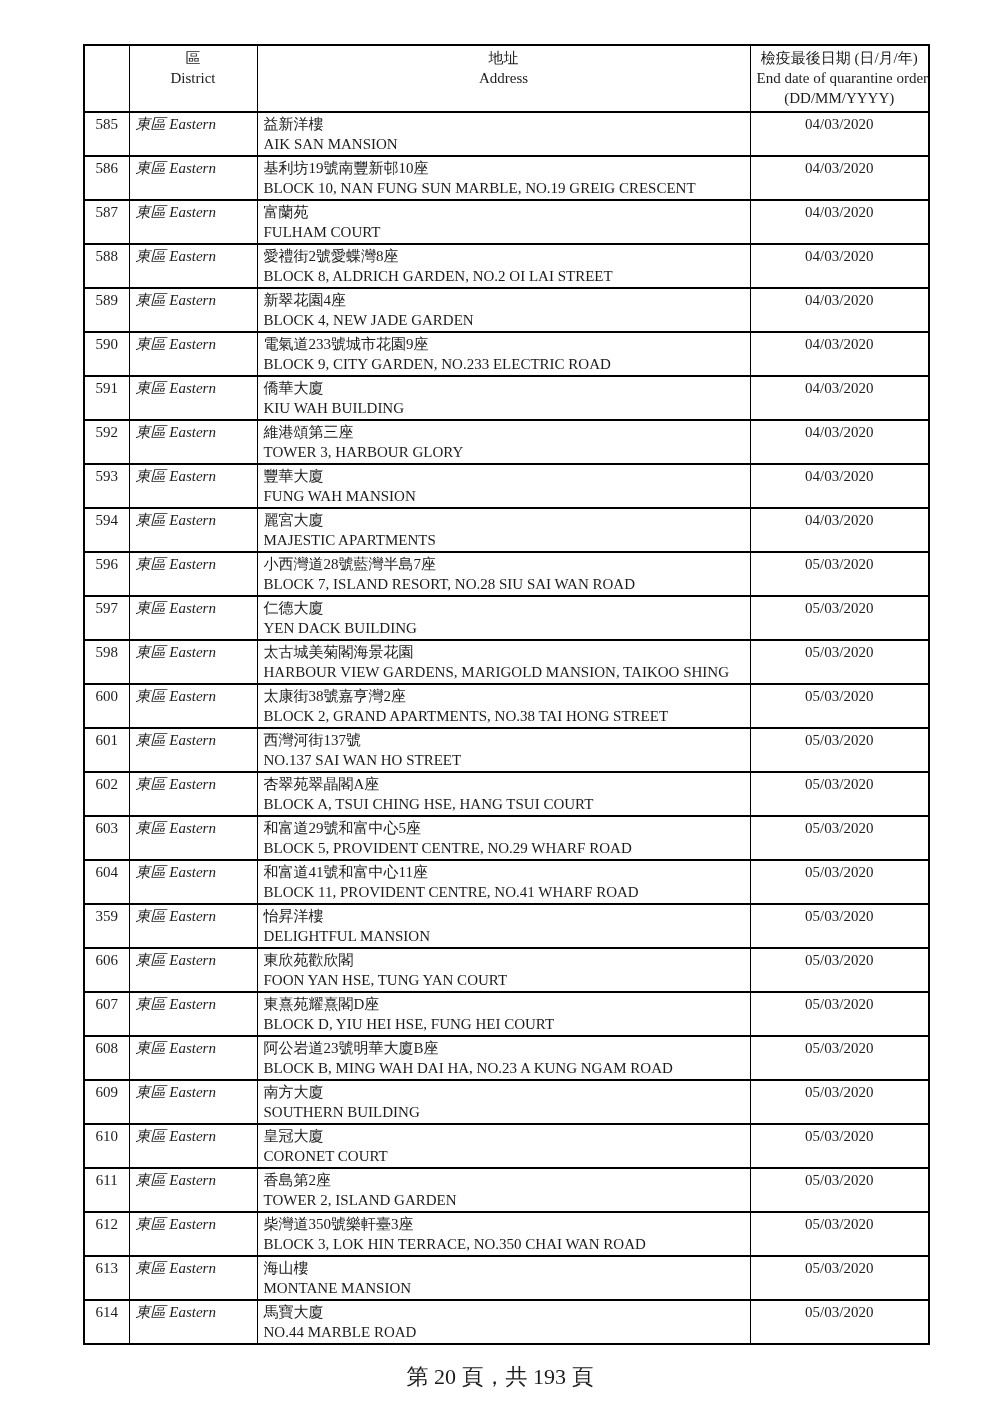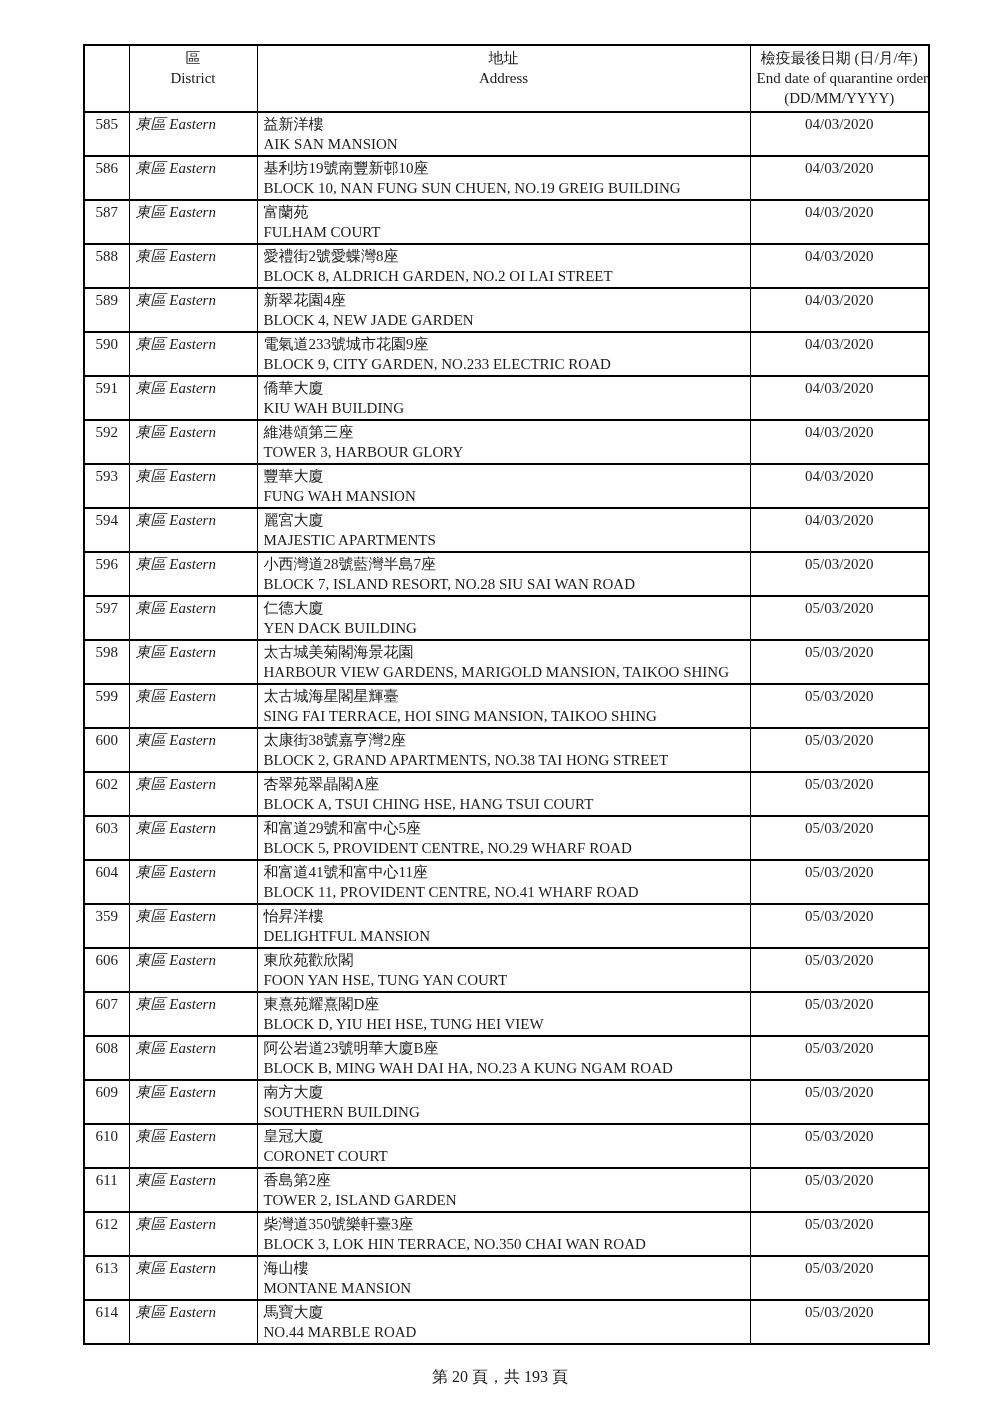--- a/index.html
+++ b/index.html
@@ -56,21 +56,21 @@
   .cell-date { text-align: center; border-radius: 15px; }
   .cell-addr { text-align: left; }
   .cell-dist { text-align: left; font-style: italic; }
   .addr-zh, .addr-en { display: block; }
   .footer {
     position: absolute;
     top: 1366px;
     left: 0;
     width: 100%;
     text-align: center;
-    font-size: 16px;
+    font-size: 22px;
     line-height: 22px;
   }
 </style>
 </head>
 <body>
 
 <div class="page">
 
   <table class="qtable">
     <colgroup>
@@ -106,21 +106,21 @@
       <span class="addr-en">AIK SAN MANSION</span>
     </td>
     <td class="cell-date">04/03/2020</td>
   </tr>
 
   <tr>
     <td class="cell-no">586</td>
     <td class="cell-dist"><span>東區</span> <span>Eastern</span></td>
     <td class="cell-addr">
       <span class="addr-zh">基利坊19號南豐新邨10座</span>
-      <span class="addr-en">BLOCK 10, NAN FUNG SUN CHUEN, NO.19 GREIG BUILDING</span>
+      <span class="addr-en">BLOCK 10, NAN FUNG SUN MARBLE, NO.19 GREIG CRESCENT</span>
     </td>
     <td class="cell-date">04/03/2020</td>
   </tr>
 
   <tr>
     <td class="cell-no">587</td>
     <td class="cell-dist"><span>東區</span> <span>Eastern</span></td>
     <td class="cell-addr">
       <span class="addr-zh">富蘭苑</span>
       <span class="addr-en">FULHAM COURT</span>
@@ -222,40 +222,40 @@
   <tr>
     <td class="cell-no">598</td>
     <td class="cell-dist"><span>東區</span> <span>Eastern</span></td>
     <td class="cell-addr">
       <span class="addr-zh">太古城美菊閣海景花園</span>
       <span class="addr-en">HARBOUR VIEW GARDENS, MARIGOLD MANSION, TAIKOO SHING</span>
     </td>
     <td class="cell-date">05/03/2020</td>
   </tr>
 
-  <tr>
-    <td class="cell-no">599</td>
-    <td class="cell-dist"><span>東區</span> <span>Eastern</span></td>
-    <td class="cell-addr">
-      <span class="addr-zh">太古城海星閣星輝臺</span>
-      <span class="addr-en">SING FAI TERRACE, HOI SING MANSION, TAIKOO SHING</span>
-    </td>
-    <td class="cell-date">05/03/2020</td>
-  </tr>
 
   <tr>
     <td class="cell-no">600</td>
     <td class="cell-dist"><span>東區</span> <span>Eastern</span></td>
     <td class="cell-addr">
       <span class="addr-zh">太康街38號嘉亨灣2座</span>
       <span class="addr-en">BLOCK 2, GRAND APARTMENTS, NO.38 TAI HONG STREET</span>
     </td>
     <td class="cell-date">05/03/2020</td>
   </tr>
 
+  <tr>
+    <td class="cell-no">601</td>
+    <td class="cell-dist"><span>東區</span> <span>Eastern</span></td>
+    <td class="cell-addr">
+      <span class="addr-zh">西灣河街137號</span>
+      <span class="addr-en">NO.137 SAI WAN HO STREET</span>
+    </td>
+    <td class="cell-date">05/03/2020</td>
+  </tr>
 
   <tr>
     <td class="cell-no">602</td>
     <td class="cell-dist"><span>東區</span> <span>Eastern</span></td>
     <td class="cell-addr">
       <span class="addr-zh">杏翠苑翠晶閣A座</span>
       <span class="addr-en">BLOCK A, TSUI CHING HSE, HANG TSUI COURT</span>
     </td>
     <td class="cell-date">05/03/2020</td>
   </tr>
@@ -298,21 +298,21 @@
       <span class="addr-en">FOON YAN HSE, TUNG YAN COURT</span>
     </td>
     <td class="cell-date">05/03/2020</td>
   </tr>
 
   <tr>
     <td class="cell-no">607</td>
     <td class="cell-dist"><span>東區</span> <span>Eastern</span></td>
     <td class="cell-addr">
       <span class="addr-zh">東熹苑耀熹閣D座</span>
-      <span class="addr-en">BLOCK D, YIU HEI HSE, TUNG HEI VIEW</span>
+      <span class="addr-en">BLOCK D, YIU HEI HSE, FUNG HEI COURT</span>
     </td>
     <td class="cell-date">05/03/2020</td>
   </tr>
 
   <tr>
     <td class="cell-no">608</td>
     <td class="cell-dist"><span>東區</span> <span>Eastern</span></td>
     <td class="cell-addr">
       <span class="addr-zh">阿公岩道23號明華大廈B座</span>
       <span class="addr-en">BLOCK B, MING WAH DAI HA, NO.23 A KUNG NGAM ROAD</span>

